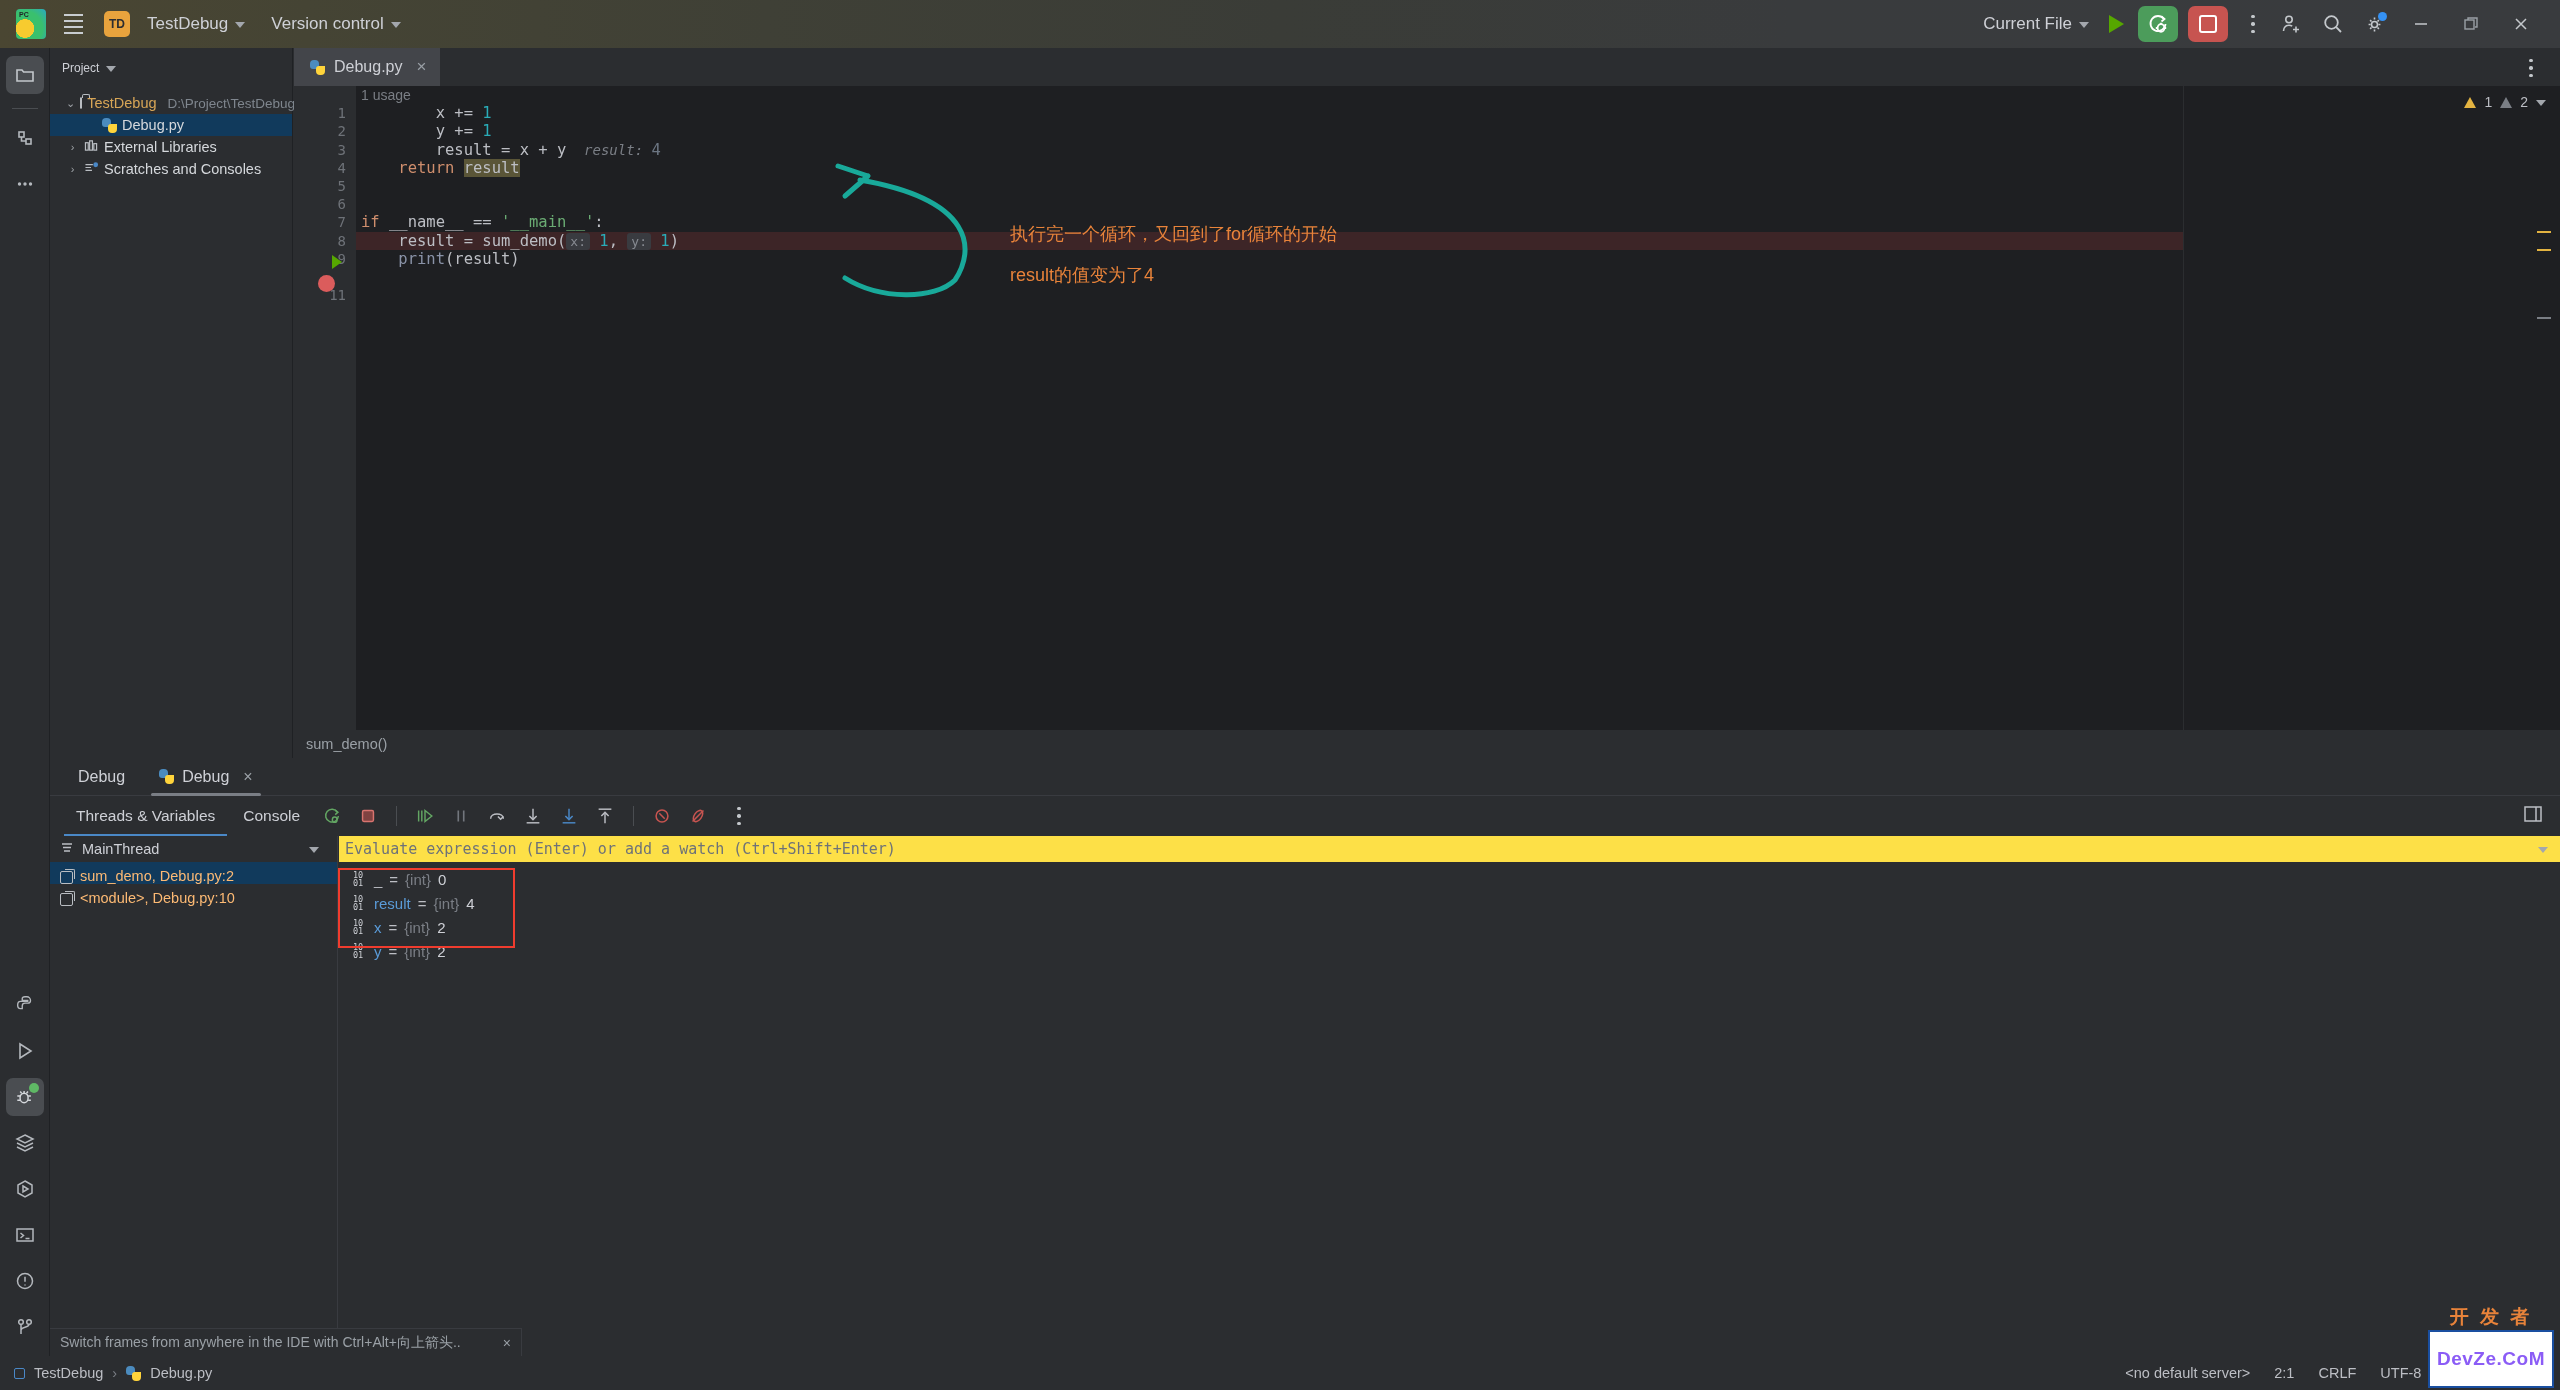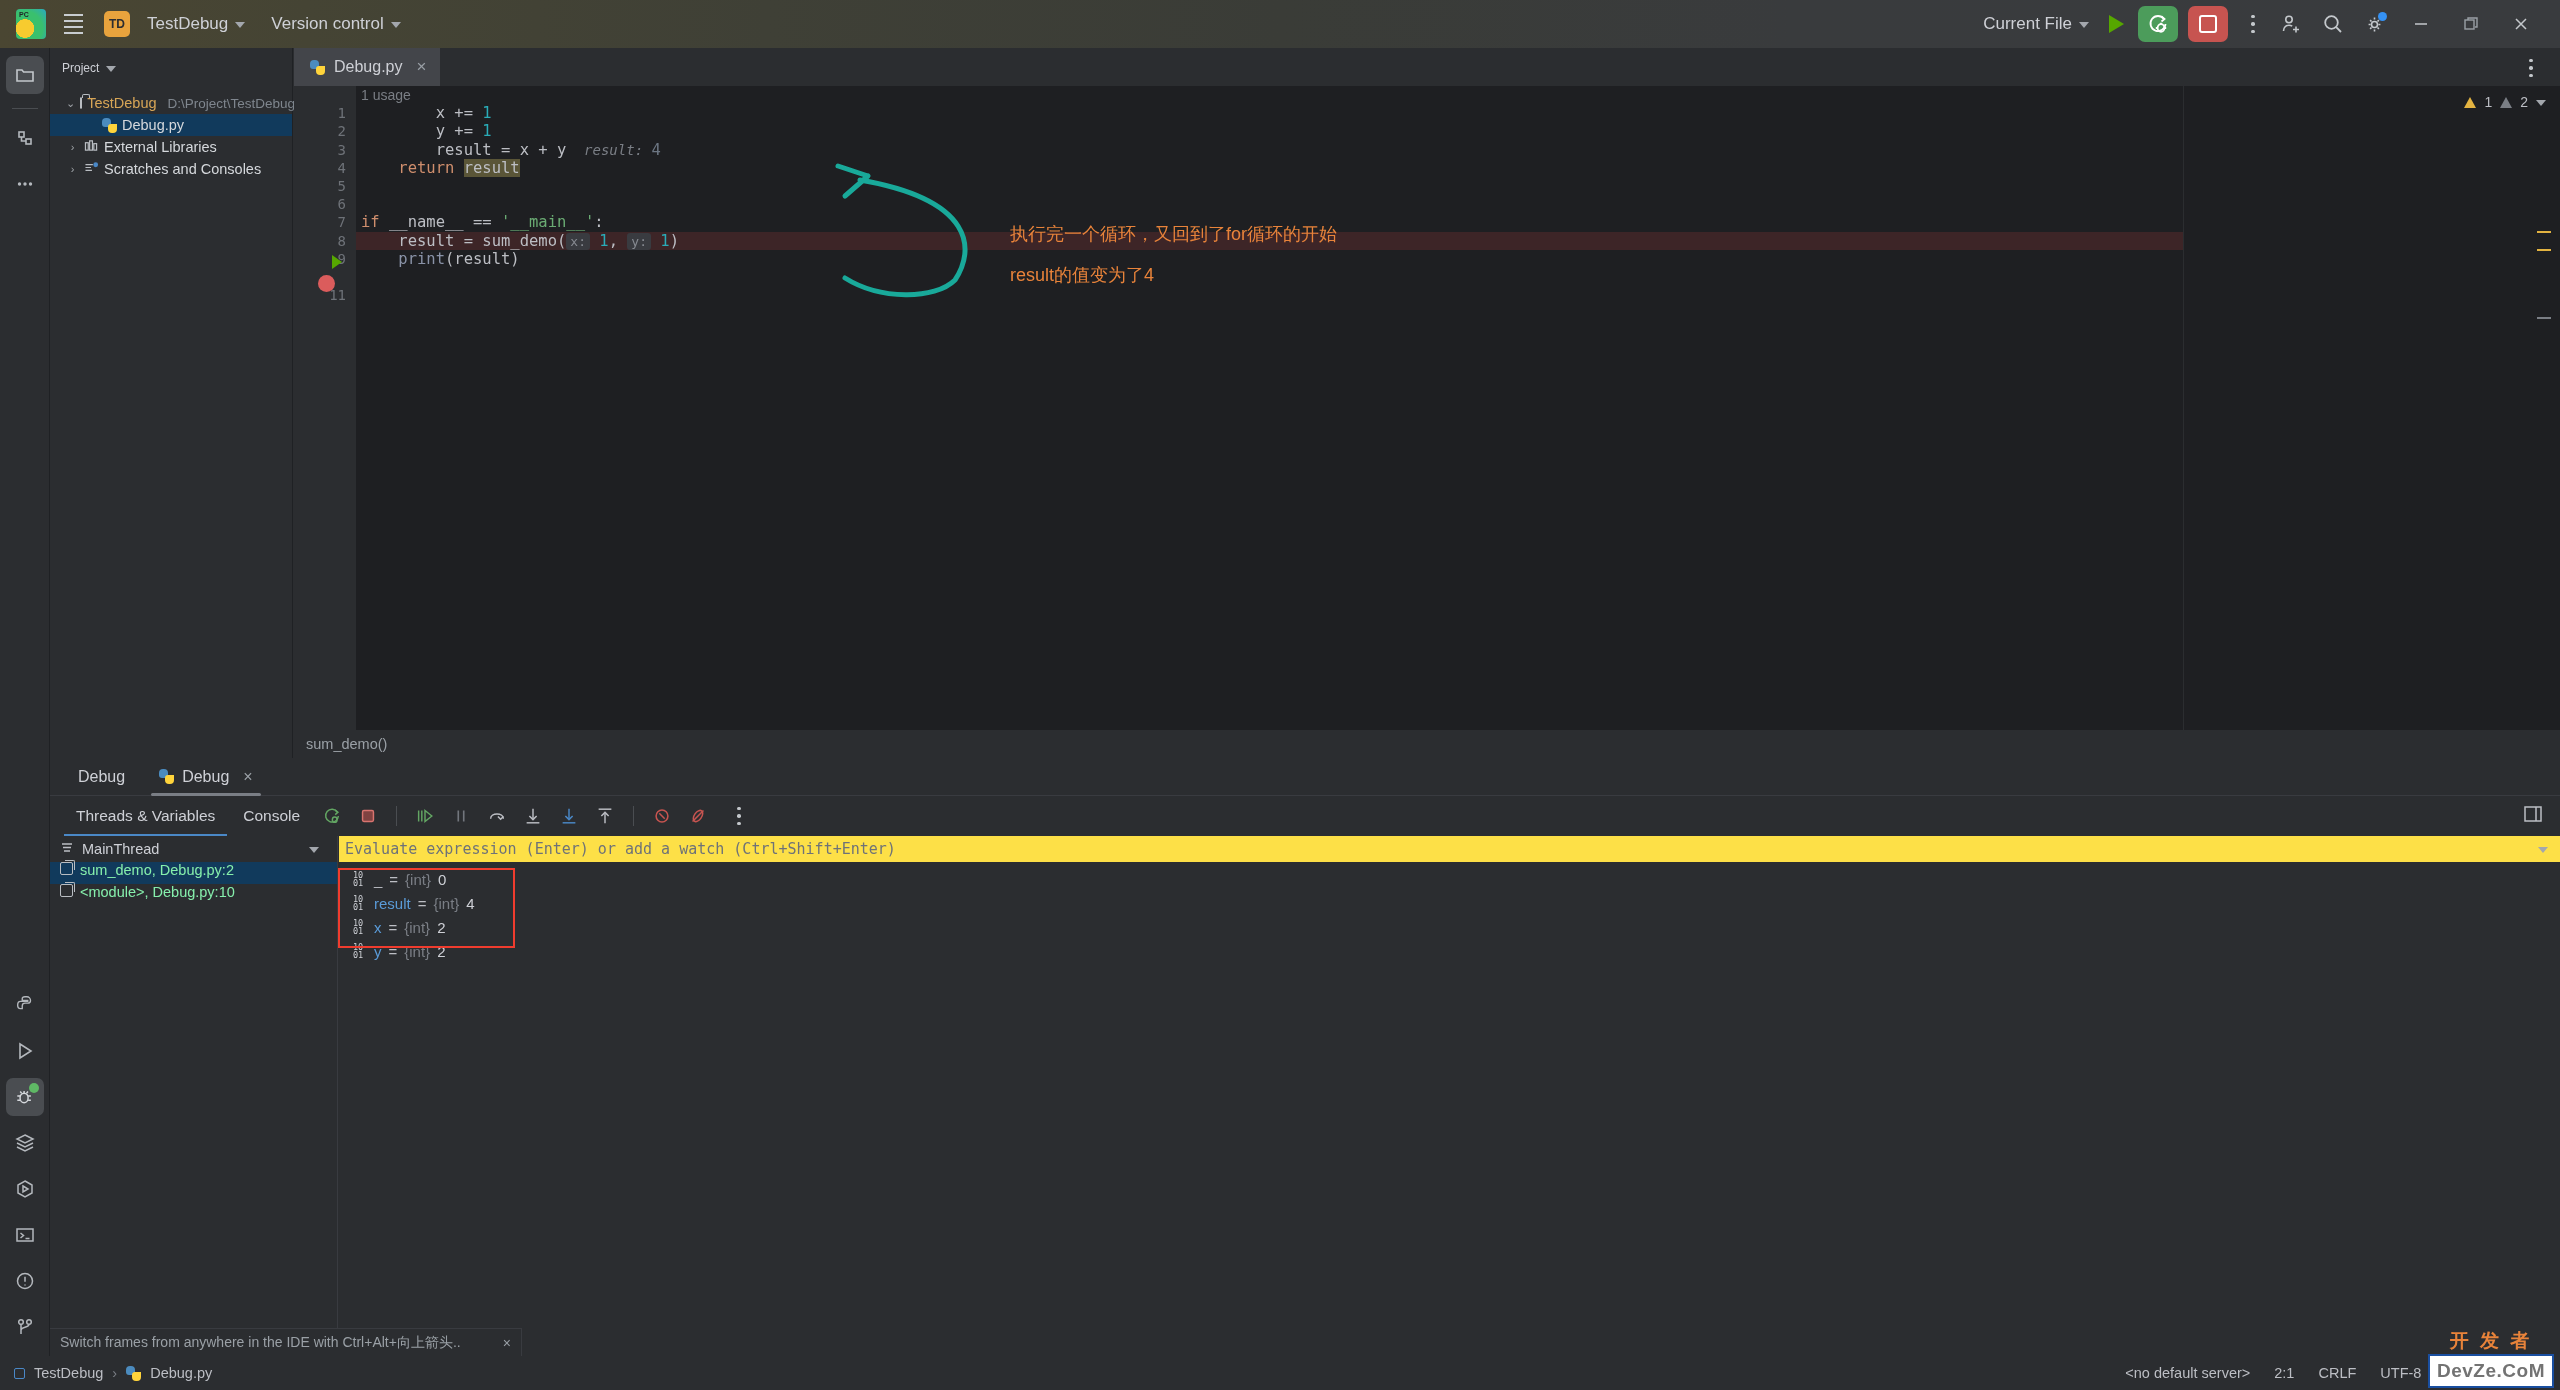--- a/index.html
+++ b/index.html
@@ -146,22 +146,22 @@
   .dsubtab { padding: 0 12px; height: 34px; display:flex; align-items:center; color:#ced0d6;
              font-size:15.5px; cursor:pointer; position:relative; }
   .dsubtab.active::after { content:""; position:absolute; bottom:-3px; left:0; right:0; height:2.5px; background:#4a88c7;}
   .dt-ic { width: 32px; height: 32px; display:flex;align-items:center;justify-content:center;
            color:#bcbec4; cursor:pointer; }
   .dt-sep { width:1px; height: 20px; background:#4a4d51; margin: 0 8px; }
   .frames { position:absolute; top: 78px; left: 0; width: 288px; height: 500px;
             background: #2b2d30; border-right: 1px solid #393b40; }
   .frames-head { height: 26px; display:flex; align-items:center; padding: 0 10px; gap: 8px;
                  color:#ced0d6; font-size: 14.5px; }
-  .frame-row { height: 22px; display:flex; align-items:flex-start; padding-left: 10px; gap: 7px;
-               color:#86efac; font-size:14.5px; cursor:pointer; }
+  .frame-row { height: 22px; display:flex; align-items:flex-end; padding-left: 10px; gap: 7px;
+               color:#fdba74; font-size:14.5px; cursor:pointer; }
   .frame-row.sel { background: #113a5c; }
   .frame-ic { width: 13px; height: 13px; border:1.5px solid #b9bdc2; border-radius:2px; position:relative;}
   .frame-ic::after{content:"";position:absolute;top:-3px;right:-3px;width:9px;height:9px;
                    border:1.5px solid #b9bdc2;border-bottom:none;border-left:none;border-radius:0 2px 0 0;}
   .vars-area { position:absolute; top: 78px; left: 289px; right: 0; height: 500px; background: #2b2d30; }
   .eval-bar { height: 26px; background: #fde047; display:flex; align-items:center; padding-left: 6px;
               color:#6e7278; font-size: 15px; font-family:"DejaVu Sans Mono", monospace; }
   .var-list { padding: 5px 0 0 14px; }
   .var-row { height: 24px; display:flex; align-items:center; gap:7px; font-size: 15px; cursor:pointer; }
   .bin-ic { font-family:"DejaVu Sans Mono", monospace; font-size: 8.5px; line-height: 8.5px;
@@ -179,22 +179,22 @@
 
   
   .statusbar { position:absolute; bottom:0; left:0; width:2560px; height: 34px; background:#2b2d30;
                display:flex; align-items:center; padding: 0 14px; font-size: 14.5px; color:#bcbec4; }
   .sb-left { display:flex; align-items:center; gap: 9px; }
   .sb-right { margin-left:auto; display:flex; align-items:center; gap: 24px; }
   .sb-item { cursor:pointer; }
   .crumb-box { width:11px;height:11px;border:1.8px solid #4a88c7; border-radius:2px;}
   .watermark { position:absolute; right: 6px; bottom: 2px; width: 126px; text-align:center; }
   .wm1 { color:#e8833a; font-size: 19px; letter-spacing:3px; font-weight:bold; }
-  .wm2 { background:#fff; color:#737373; font-size: 19px; font-weight:bold; letter-spacing:0.5px;
-         border:2px solid #1a4fa0; padding: 4px 2px;}
+  .wm2 { background:#fff; color:#8b5cf6; font-size: 19px; font-weight:bold; letter-spacing:0.5px;
+         border:2px solid #1a4fa0; padding: 16px 2px;}
 </style>
 </head>
 <body>
 
 <div class="app">
 
   <div class="toolbar">
     <div class="tb-logo"></div>
     <div class="tb-burger">
       <i></i>

